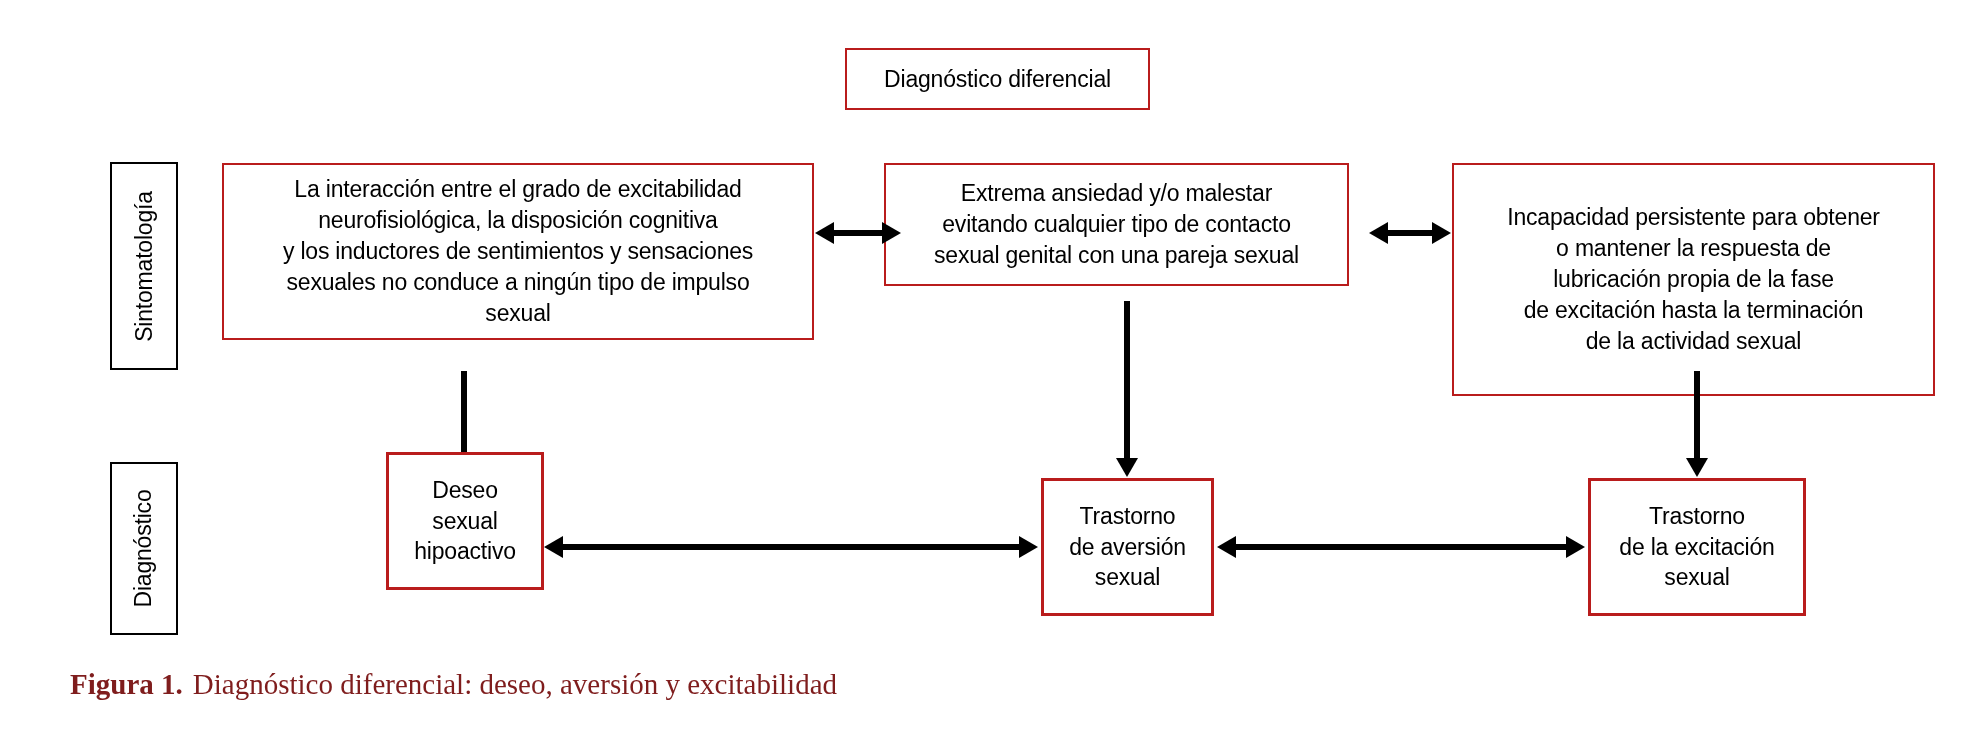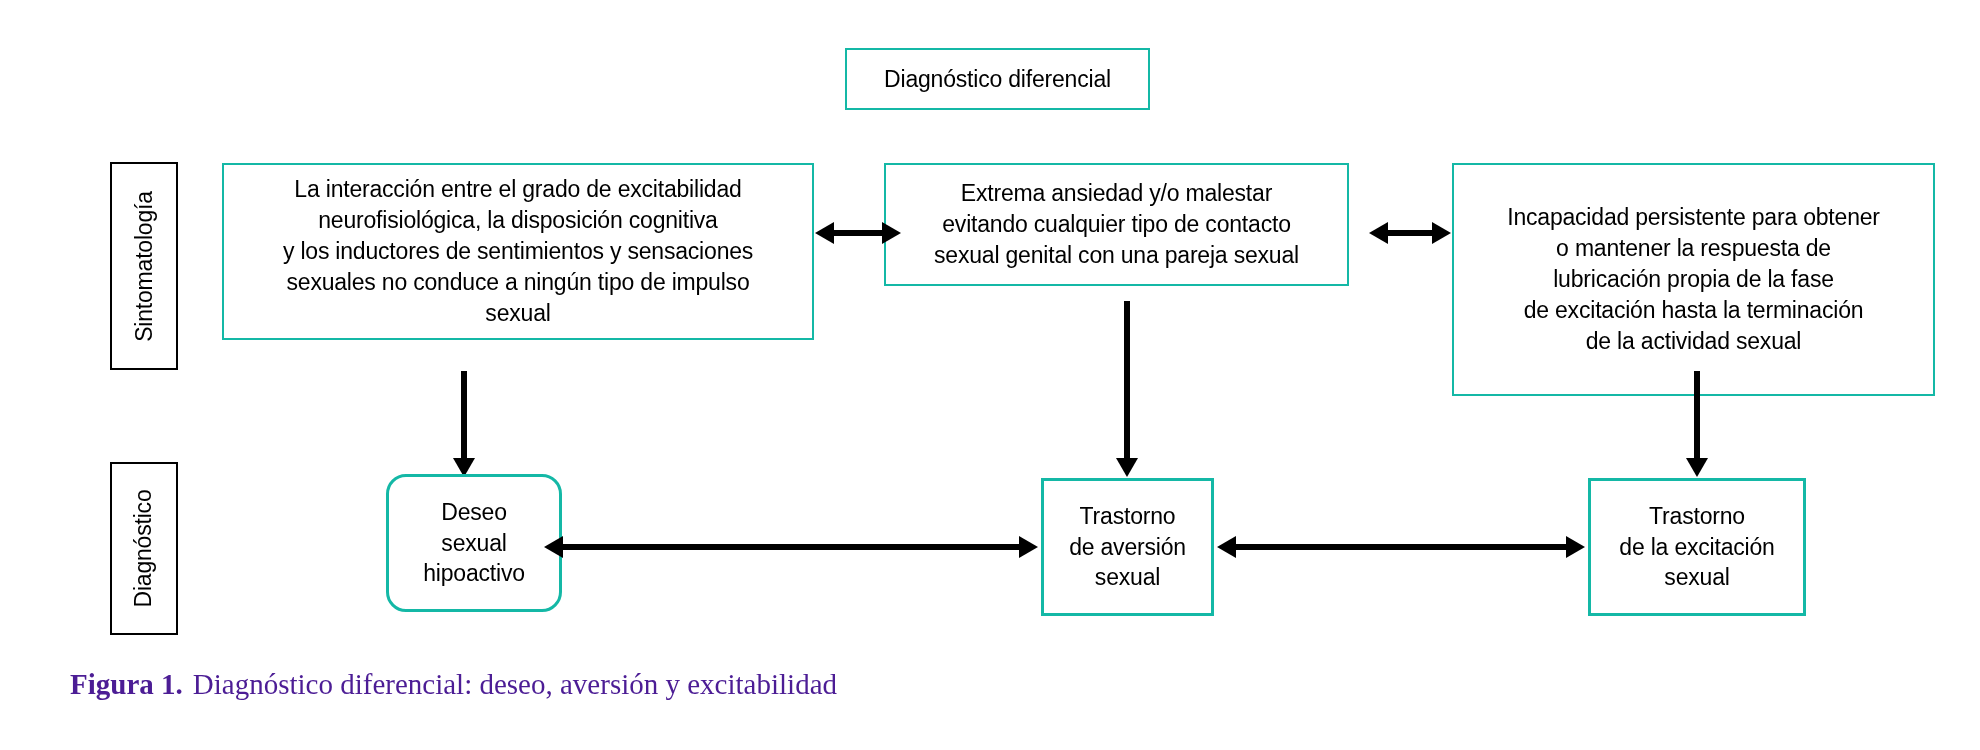--- a/index.html
+++ b/index.html
@@ -7,21 +7,21 @@
   body { font-family: "Liberation Sans", sans-serif; color: #000; }
   .canvas {
     position: relative;
     width: 1980px;
     height: 750px;
     background: #ffffff;
     overflow: hidden;
   }
   .box {
     position: absolute;
-    border: 2px solid #14b8a6;
+    border: 2px solid #b91c1c;
     background: #fff;
     display: flex;
     align-items: center;
     justify-content: center;
     text-align: center;
   }
   .box .box-text {
     white-space: pre-line;
     font-size: 23px;
     line-height: 1.34;
@@ -77,21 +77,21 @@
     border-left: 11px solid transparent;
     border-right: 11px solid transparent;
     border-top: 19px solid #000;
   }
   .caption {
     position: absolute;
     left: 70px;
     top: 668px;
     font-family: "Liberation Serif", serif;
     font-size: 29px;
-    color: #4c1d95;
+    color: #7f1d1d;
   }
   .caption .caption-label { font-weight: bold; margin-right: 10px; }
 </style>
 </head>
 <body>
 
 <div class="canvas">
 
   <div class="box" style="left:845px; top:48px; width:305px; height:62px;">
     <span class="box-text">Diagnóstico diferencial</span>
@@ -147,21 +147,21 @@
 
   <div class="v-arrow" style="left:1685px; top:371px; height:106px;">
     <span class="vshaft"></span>
     <span class="ah-down"></span>
   </div>
 
   <div class="vlabel" style="left:110px; top:462px; width:68px; height:173px;">
     <span class="vtext">Diagnóstico</span>
   </div>
 
-  <div class="box diag-box" style="left:386px; top:474px; width:176px; height:138px;border-radius:20px;">
+  <div class="box diag-box" style="left:386px; top:452px; width:158px; height:138px;">
     <span class="box-text">Deseo
 sexual
 hipoactivo</span>
   </div>
 
   <div class="box diag-box" style="left:1041px; top:478px; width:173px; height:138px;">
     <span class="box-text">Trastorno
 de aversión
 sexual</span>
   </div>

